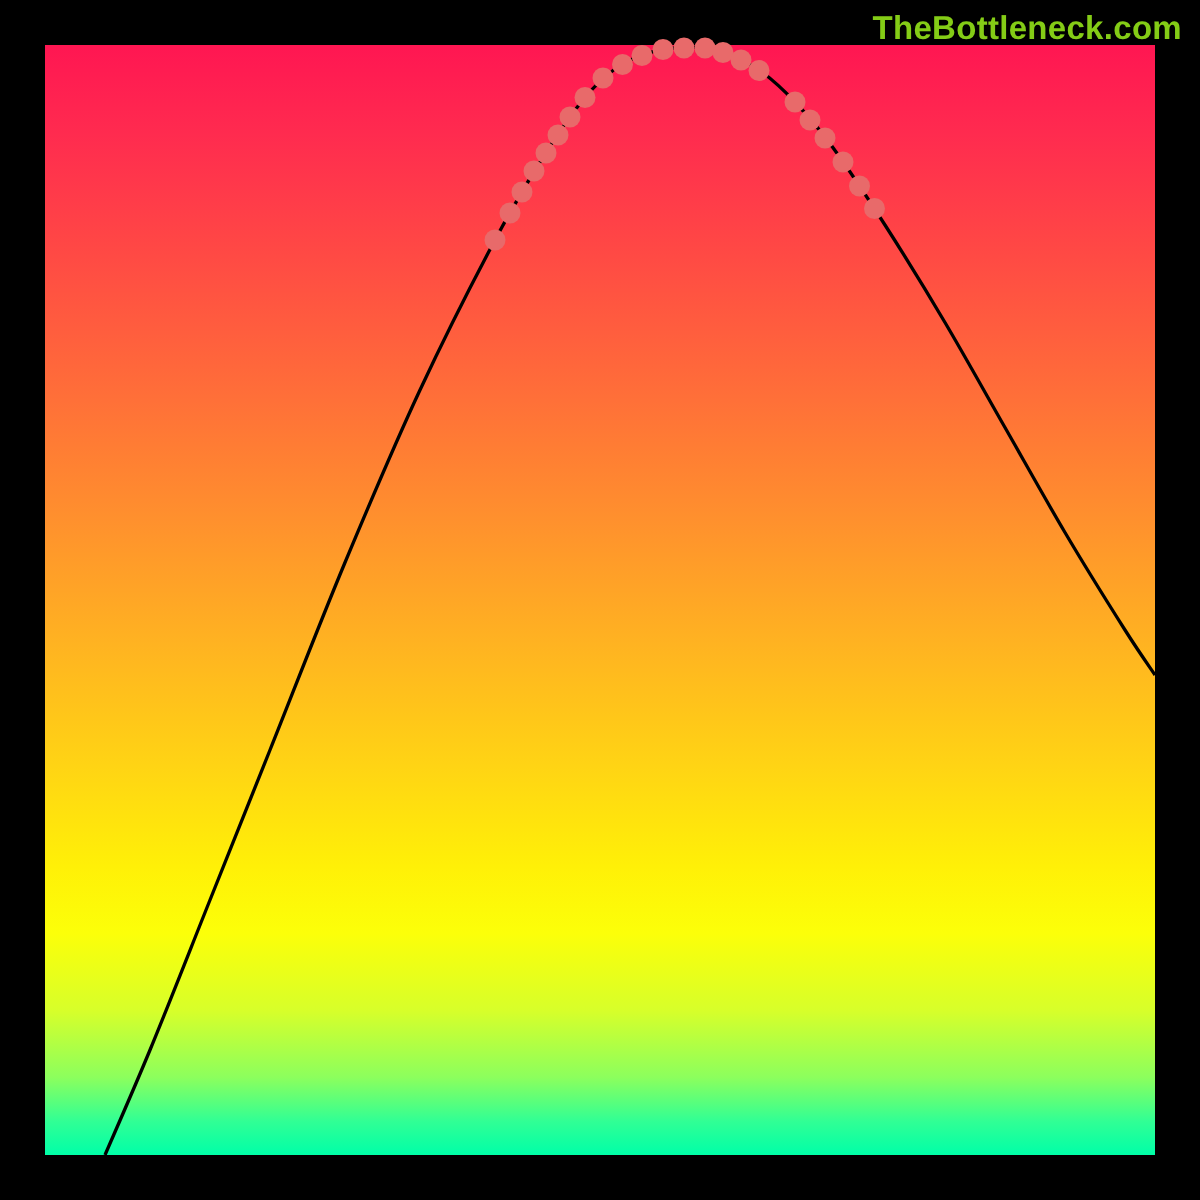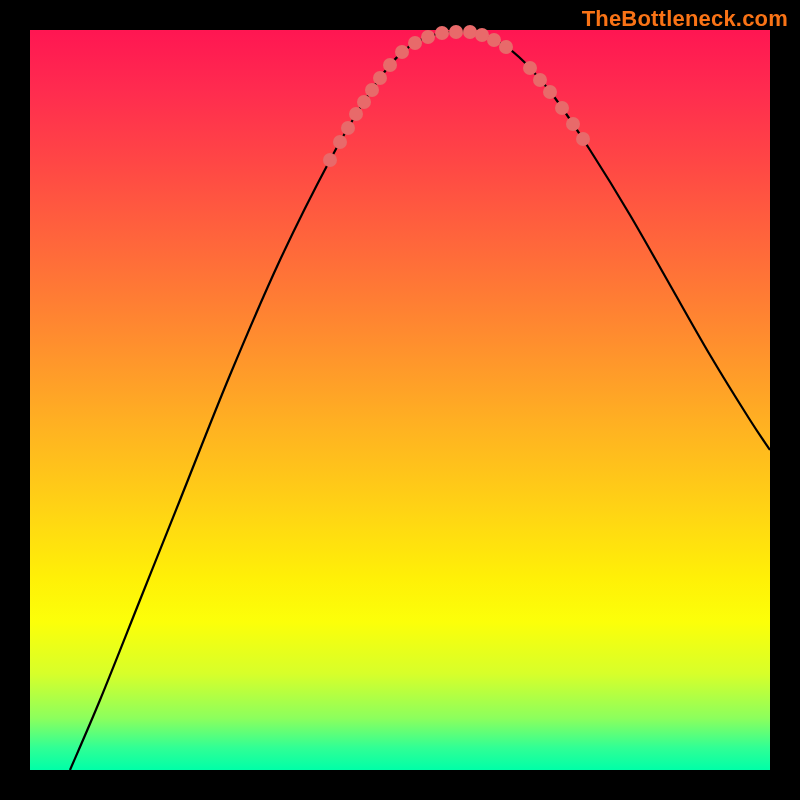--- a/index.html
+++ b/index.html
@@ -44,21 +44,21 @@
       #8cff5d 93%,
       #30ff95 97%,
       #00ffa8 100%
     );
   }
 
   .watermark {
     position: absolute;
     top: 6px;
     right: 12px;
-    color: #f97316;
+    color: #84cc16;
     font-size: 22px;
     font-weight: 600;
     letter-spacing: 0.2px;
     user-select: none;
   }
 
   svg.curve {
     position: absolute;
     left: 30px;
     top: 30px;

